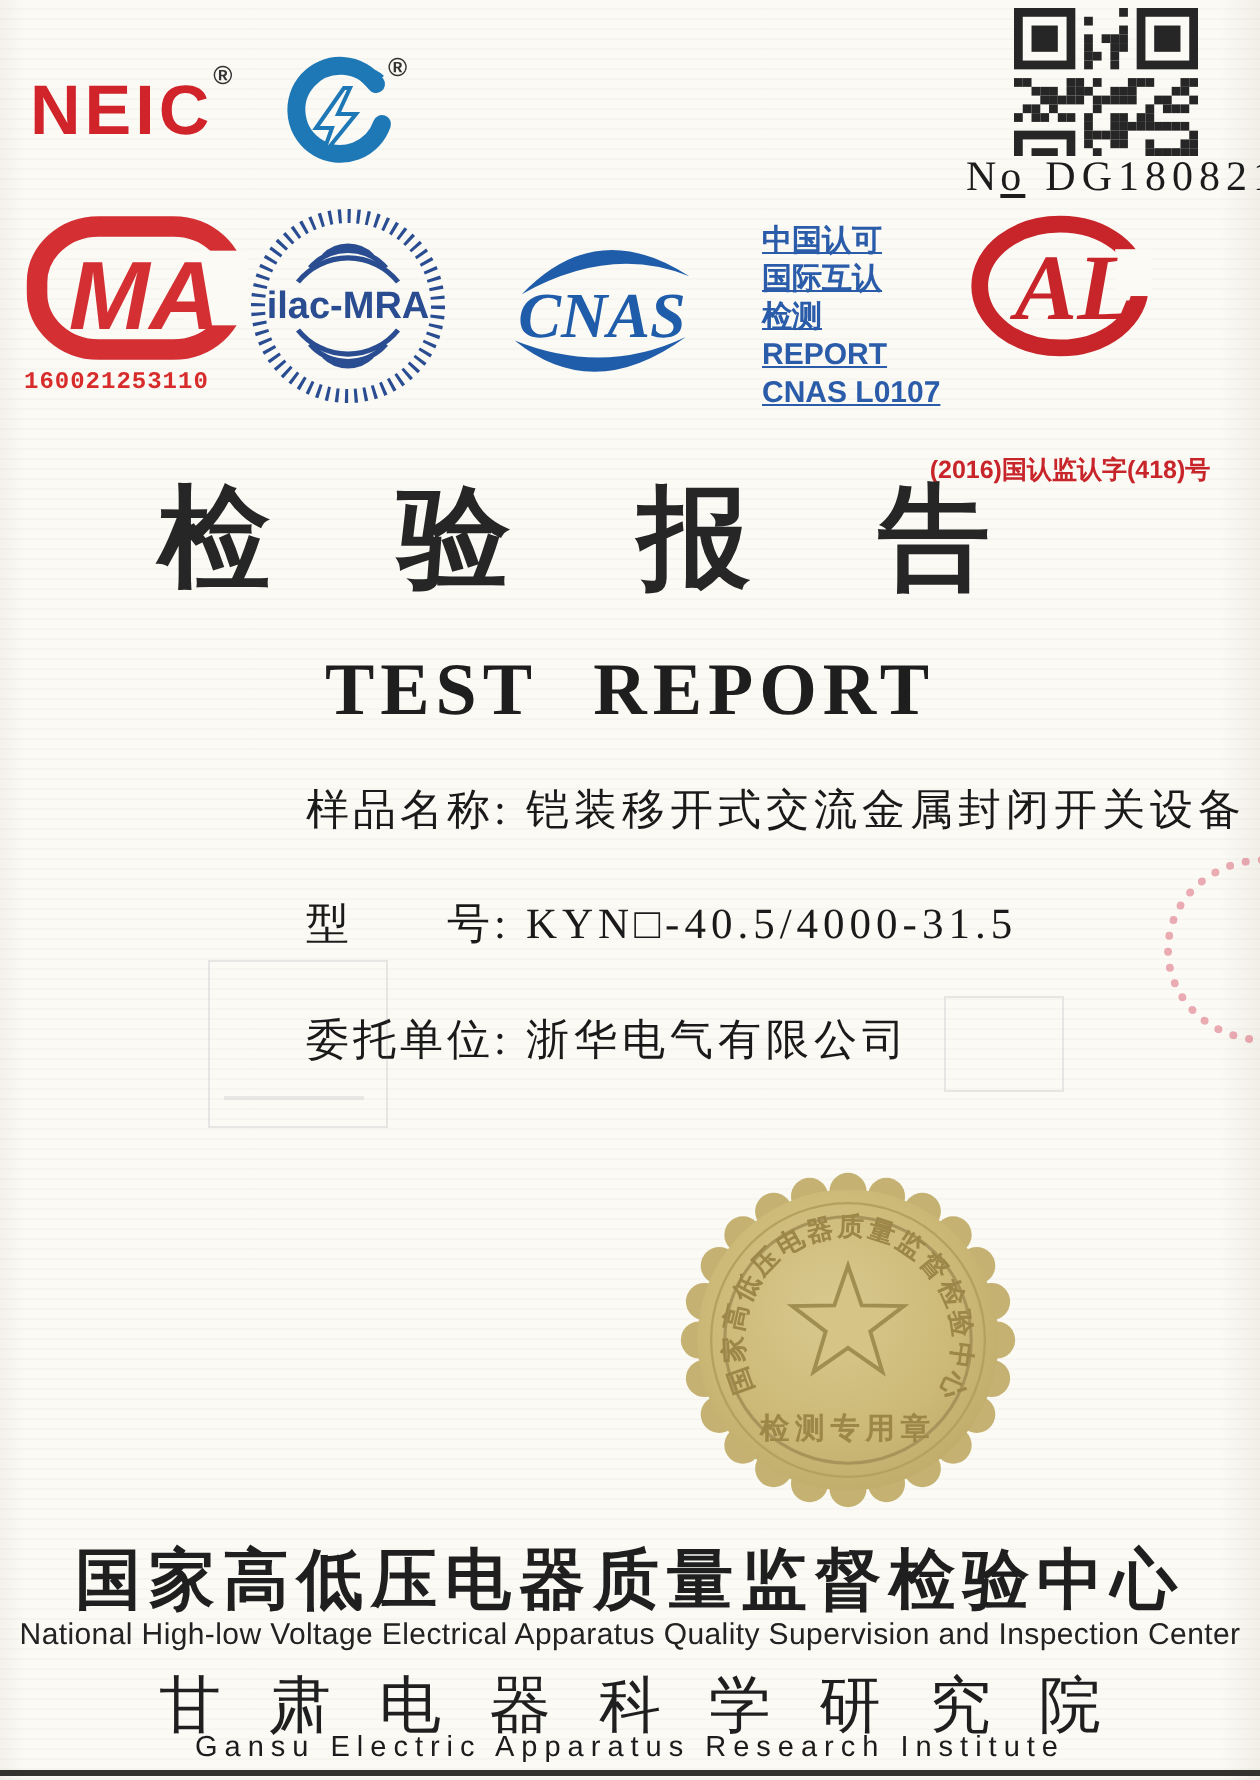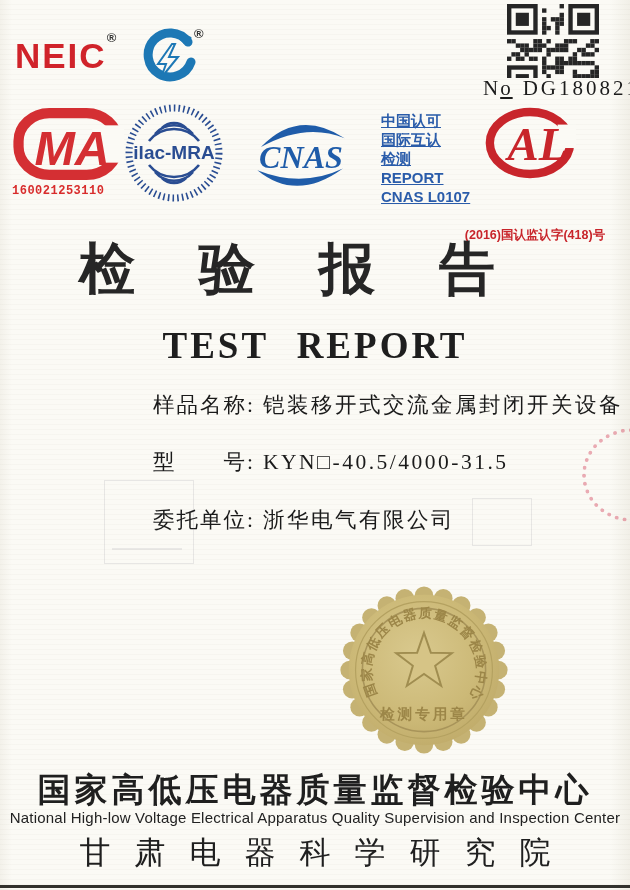--- a/index.html
+++ b/index.html
@@ -323,15 +323,16 @@
       <text font-family="Liberation Sans,sans-serif" font-size="13.5" font-weight="700" fill="#9c8648" letter-spacing="1.5">
         <textPath href="#sealArc" startOffset="2">国家高低压电器质量监督检验中心</textPath>
       </text>
       <text x="90" y="140" text-anchor="middle" font-family="Liberation Sans,sans-serif" font-size="15" font-weight="700" fill="#9c8648" letter-spacing="3">检测专用章</text>
     </svg>
   </div>
 
   <div class="abs foot-zh1" style="top:768px;">国家高低压电器质量监督检验中心</div>
   <div class="abs foot-en1" style="top:809px;">National High-low Voltage Electrical Apparatus Quality Supervision and Inspection Center</div>
   <div class="abs foot-zh2" style="top:832px;">甘肃电器科学研究院</div>
+  <div class="abs foot-en2" style="top:866px;">Gansu Electric Apparatus Research Institute</div>
   <div class="abs bottom-rule"></div>
 
 </div>
 
 </body></html>

